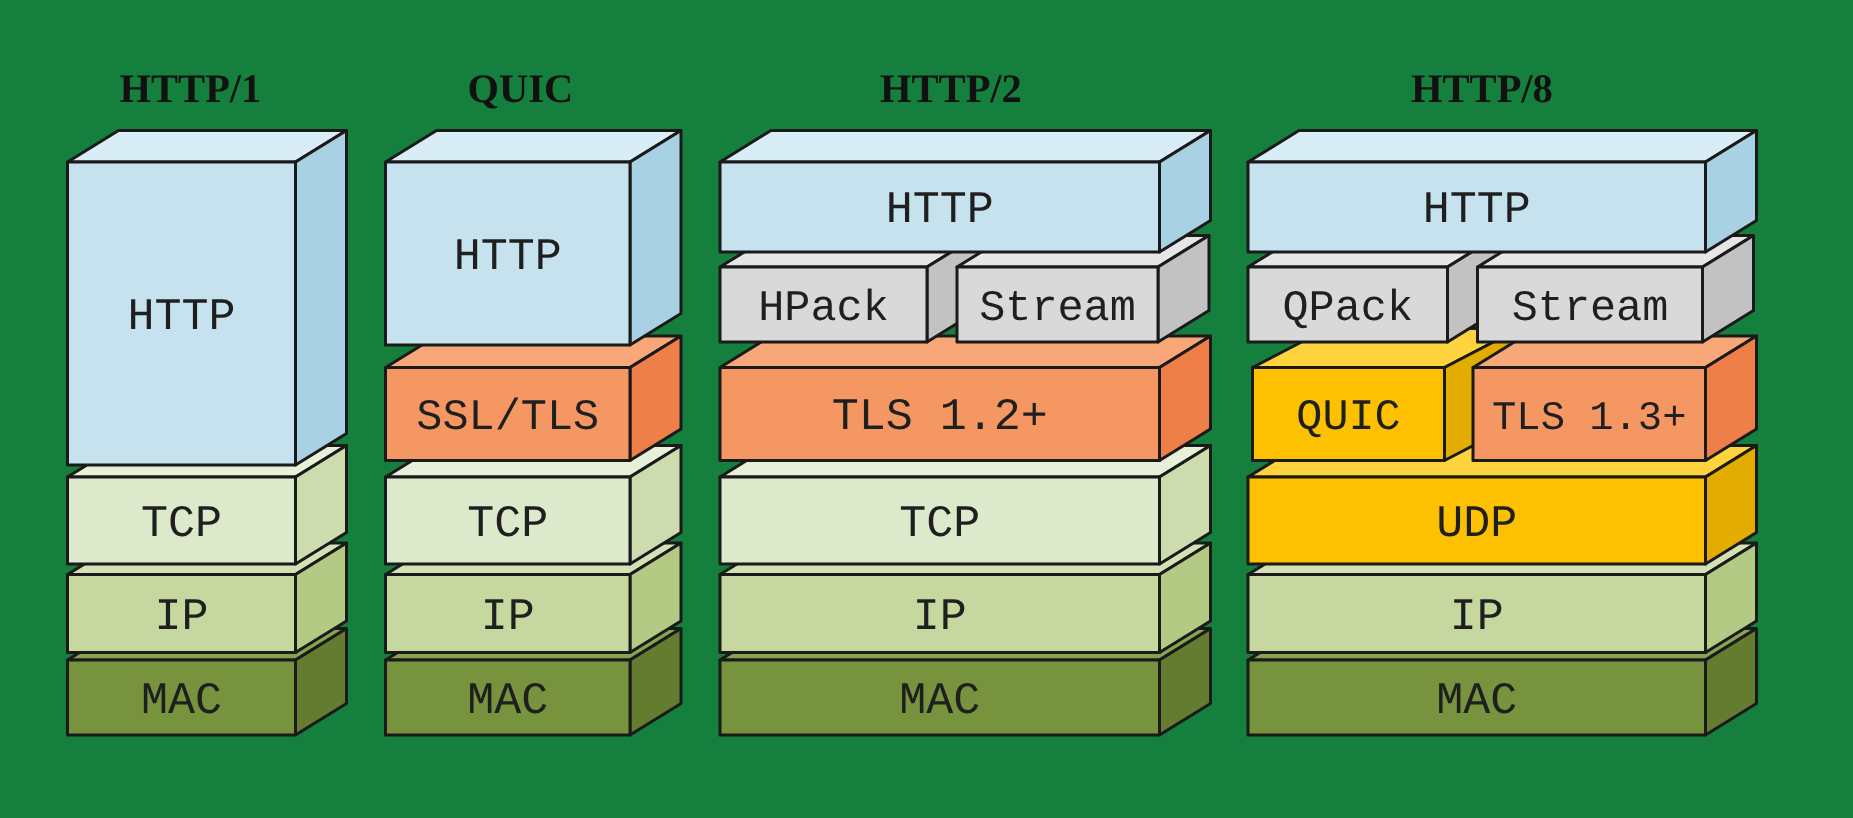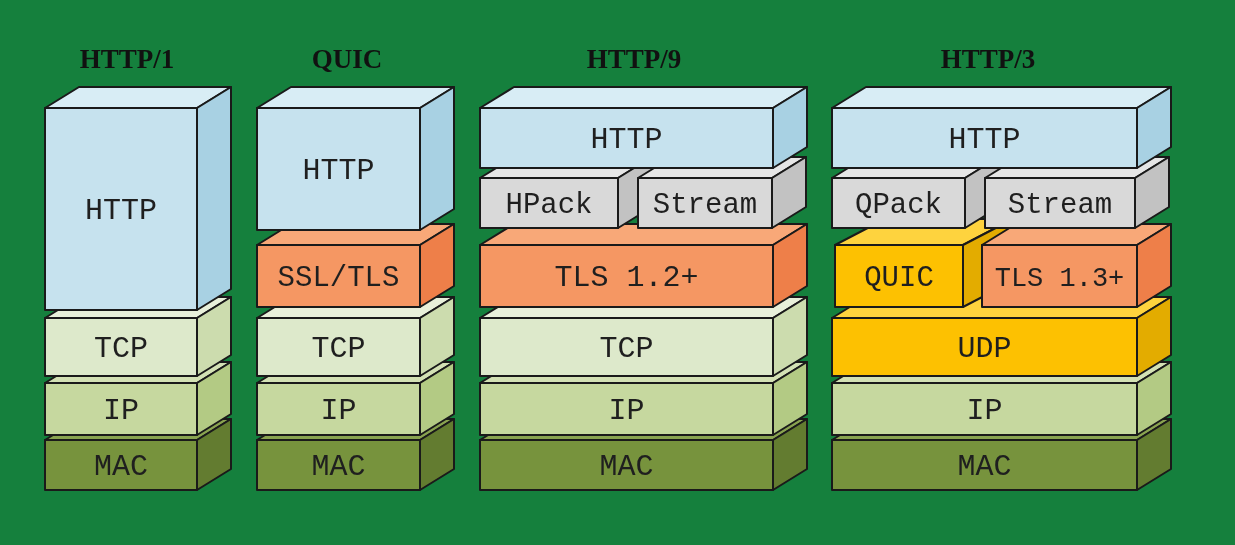--- a/index.html
+++ b/index.html
@@ -28,22 +28,22 @@
     fill:#1f1f1f;
   }
 </style>
 </head>
 <body>
 
 <div id="canvas">
 
   <div class="col-title" style="left:27px">HTTP/1</div>
   <div class="col-title" style="left:247px">QUIC</div>
-  <div class="col-title" style="left:534px">HTTP/9</div>
-  <div class="col-title" style="left:888px">HTTP/3</div>
+  <div class="col-title" style="left:534px">HTTP/2</div>
+  <div class="col-title" style="left:888px">HTTP/8</div>
 
   <svg id="diagram-svg" width="1235" height="545">
       <g stroke="#1a1a1a" stroke-width="2" stroke-linejoin="round">
         <polygon points="45,440 79,419 231,419 197,440" fill="#89a350"></polygon>
         <polygon points="197,440 231,419 231,469 197,490" fill="#637c30"></polygon>
         <rect x="45" y="440" width="152" height="50" fill="#77933d"></rect>
         <text x="121" y="475" text-anchor="middle" font-size="30" stroke="none">MAC</text>
       </g>
       <g stroke="#1a1a1a" stroke-width="2" stroke-linejoin="round">
         <polygon points="45,383 79,362 231,362 197,383" fill="#d3e1b4"></polygon>

